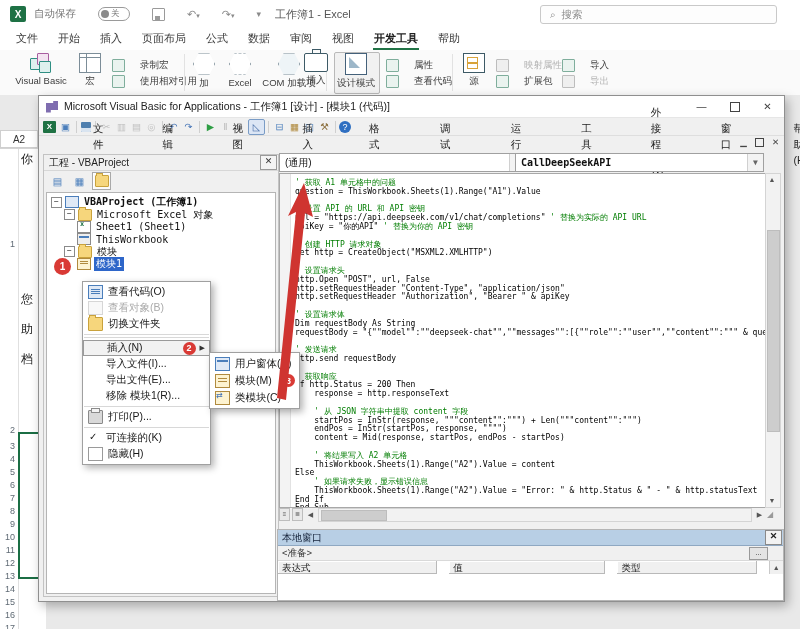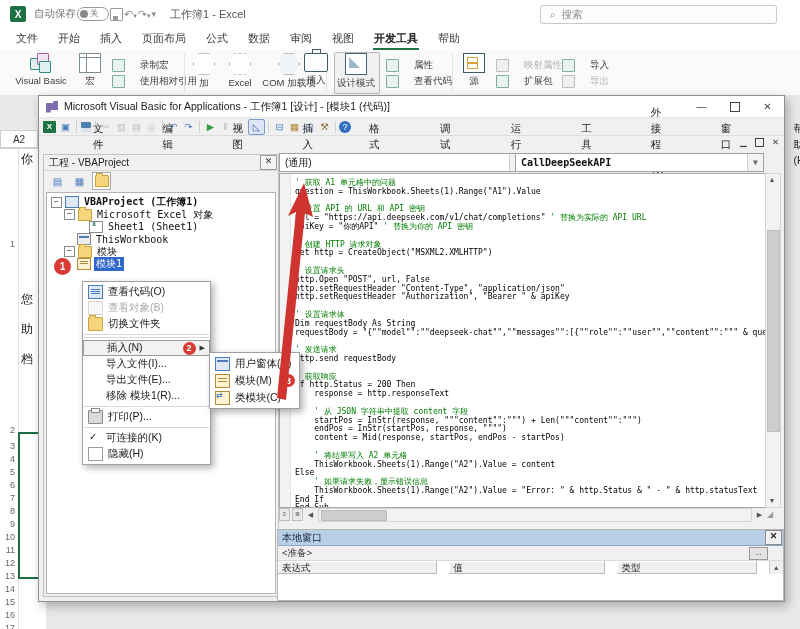--- a/index.html
+++ b/index.html
@@ -3,21 +3,21 @@
 <meta charset="utf-8">
 <style>
   html,body{margin:0;padding:0;}
   .stage{position:relative;width:800px;height:629px;background:#e9e9e9;overflow:hidden;
          font-family:"Liberation Sans",sans-serif;color:#333;-webkit-font-smoothing:antialiased;}
 
   
   .x-titlebar{position:absolute;left:0;top:0;width:800px;height:28px;background:#fff;display:flex;align-items:center;}
   .x-logo{width:16px;height:16px;background:#1e7145;border-radius:2px;color:#fff;font-size:10px;font-weight:bold;
           display:flex;align-items:center;justify-content:center;margin:0 8px 0 10px;}
-  .x-qat{display:flex;align-items:center;gap:1px;color:#8a8a8a;font-size:11px;}
+  .x-qat{display:flex;align-items:center;gap:22px;color:#8a8a8a;font-size:11px;}
   .x-autosave{color:#777;font-size:10.5px;}
   .x-toggle{width:26px;height:12px;border:1px solid #9a9a9a;border-radius:7px;display:flex;align-items:center;padding:0 2px;gap:2px;}
   .x-toggle .knob{width:8px;height:8px;border-radius:50%;background:#8a8a8a;}
   .x-toggle .st{font-size:8.5px;color:#777;}
   .x-save{width:11px;height:11px;border:1.4px solid #9a9a9a;border-radius:1px;position:relative;}
   .x-save::after{content:"";position:absolute;left:2px;bottom:0;width:5px;height:4px;background:#9a9a9a;}
   .x-wbtitle{font-size:11px;color:#555;margin-left:14px;}
   .x-search{position:absolute;left:540px;top:5px;width:226px;height:17px;border:1px solid #c9c9c9;border-radius:3px;
             background:#fdfdfd;color:#8a8a8a;font-size:10.5px;display:flex;align-items:center;gap:6px;padding-left:9px;}
   .mag{font-size:10px;color:#8a8a8a;}
@@ -421,21 +421,21 @@
       <div class="p-row bold" style="padding-left: 4px;">
             <span class="expander">−</span>
             <span class="ti ic-project"></span>
             <span class="t-label">VBAProject (工作簿1)</span>
           </div>
           <div class="p-row" style="padding-left: 17px;">
             <span class="expander">−</span>
             <span class="ti ic-folder"></span>
             <span class="t-label">Microsoft Excel 对象</span>
           </div>
-          <div class="p-row" style="padding-left: 42px; align-items: center;">
+          <div class="p-row" style="padding-left: 30px; align-items: center;">
 
             <span class="ti ic-sheet"></span>
             <span class="t-label">Sheet1 (Sheet1)</span>
           </div>
           <div class="p-row" style="padding-left: 30px;">
 
             <span class="ti ic-workbook"></span>
             <span class="t-label">ThisWorkbook</span>
           </div>
           <div class="p-row" style="padding-left: 17px;">

